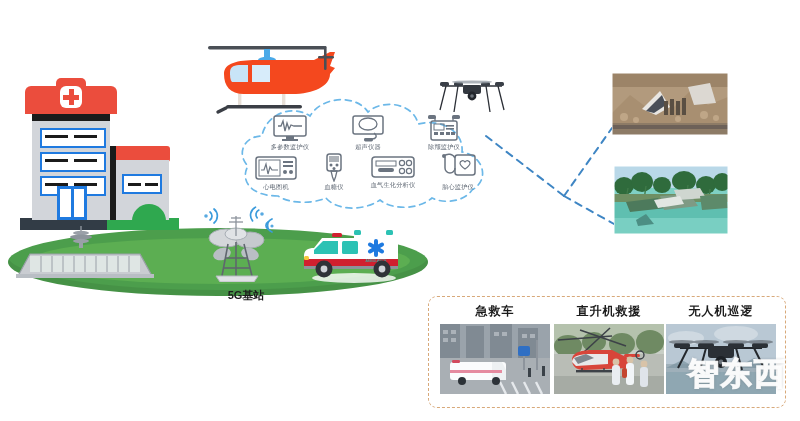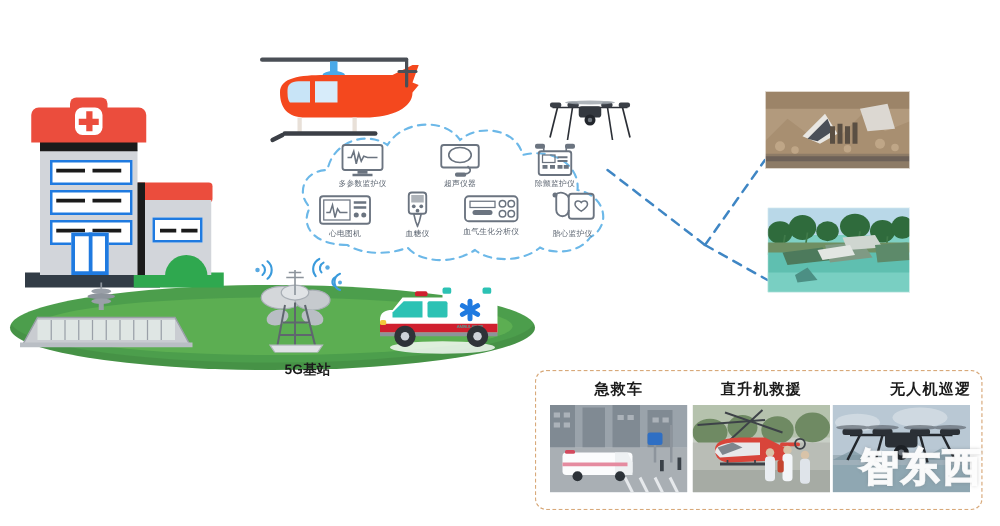--- a/index.html
+++ b/index.html
@@ -562,21 +562,21 @@
             <circle cx="76" cy="36" r="3.4" fill="#d8c3a8"></circle>
               <rect x="72" y="39" width="8" height="22" rx="3" fill="#f2f5f8"></rect>
             <circle cx="90" cy="40" r="3.4" fill="#d8c3a8"></circle>
               <rect x="86" y="43" width="8" height="20" rx="3" fill="#dfe4ea"></rect>
             <rect x="68" y="44" width="5" height="10" rx="2" fill="#c4452f"></rect>
           </g>
         </svg>
       </div>
     </div>
 
-    <div class="pcell" style="left:236px;text-align:right;">
+    <div class="pcell" style="left:236px;">
       <span class="ptitle">无人机巡逻</span>
       <div class="pimg">
         <svg width="110" height="70" viewBox="0 0 110 70" preserveAspectRatio="none">
           <rect width="110" height="70" fill="#c7d4dd"></rect>
           <rect width="110" height="40" fill="#b9c8d4"></rect>
           <g fill="#d5dee5" opacity=".8">
             <ellipse cx="20" cy="14" rx="18" ry="7"></ellipse>
               <ellipse cx="70" cy="10" rx="22" ry="8"></ellipse>
           </g>
           <rect x="0" y="40" width="110" height="8" fill="#9fb0ba"></rect>

